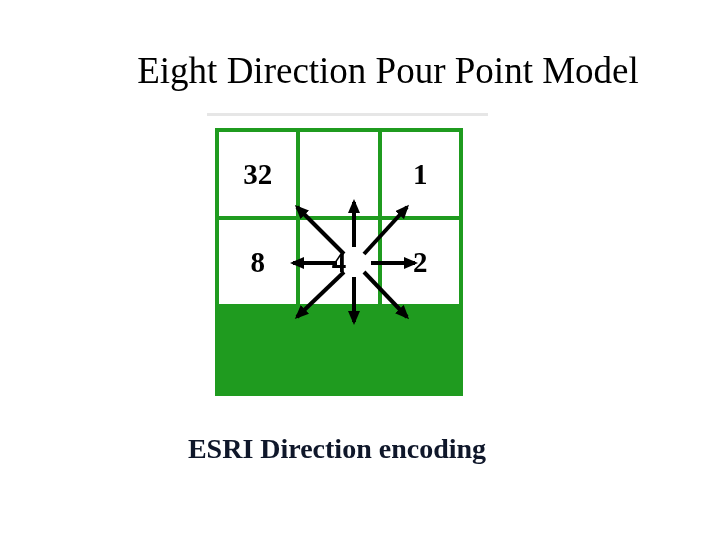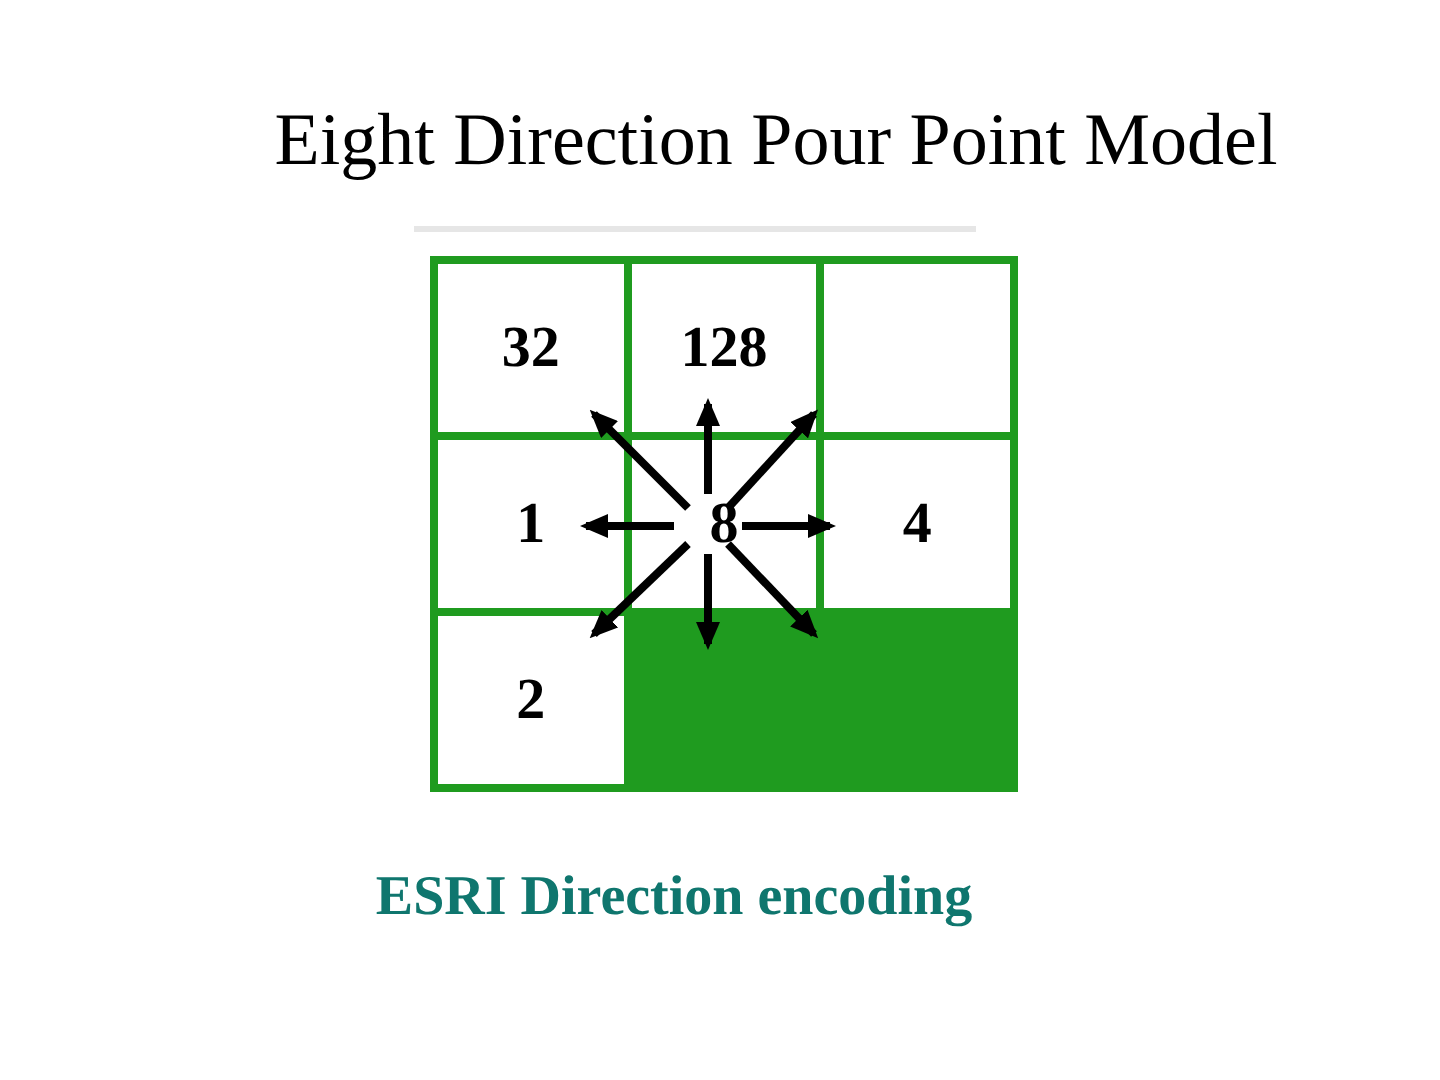--- a/index.html
+++ b/index.html
@@ -32,21 +32,21 @@
     left: 207px;
     top: 113px;
     width: 281px;
     height: 3px;
     background: #e6e6e6;
   }
   .grid {
     position: absolute;
     left: 215px;
     top: 128px;
-    width: 294px;
+    width: 248px;
     height: 268px;
     box-sizing: border-box;
     background: #1f9b1f;
     border: 4px solid #1f9b1f;
     display: grid;
     grid-template-columns: 1fr 1fr 1fr;
     grid-template-rows: 1fr 1fr 1fr;
     gap: 4px;
   }
   .cell {
@@ -71,36 +71,35 @@
     stroke-width: 4;
   }
   .caption {
     position: absolute;
     left: 0;
     top: 433px;
     width: 674px;
     text-align: center;
     font-size: 28px;
     font-weight: bold;
-    color: #0f766e;
+    color: #0f172a;
     white-space: nowrap;
   }
 </style>
 </head>
 <body>
 
 <div class="slide">
 
   <div class="title">Eight Direction Pour Point Model</div>
 
   <div class="faint-line"></div>
 
   <div class="grid">
     <div class="cell">32</div>
-    <div class="cell">128</div>
     <div class="cell"></div>
     <div class="cell">1</div>
     <div class="cell">8</div>
     <div class="cell">4</div>
     <div class="cell">2</div>
   </div>
 
   <svg class="arrows-overlay" viewBox="0 0 720 540" xmlns="http://www.w3.org/2000/svg">
     <defs>
       <marker id="ah" markerUnits="userSpaceOnUse" markerWidth="14" markerHeight="12" refX="11" refY="6" orient="auto">

